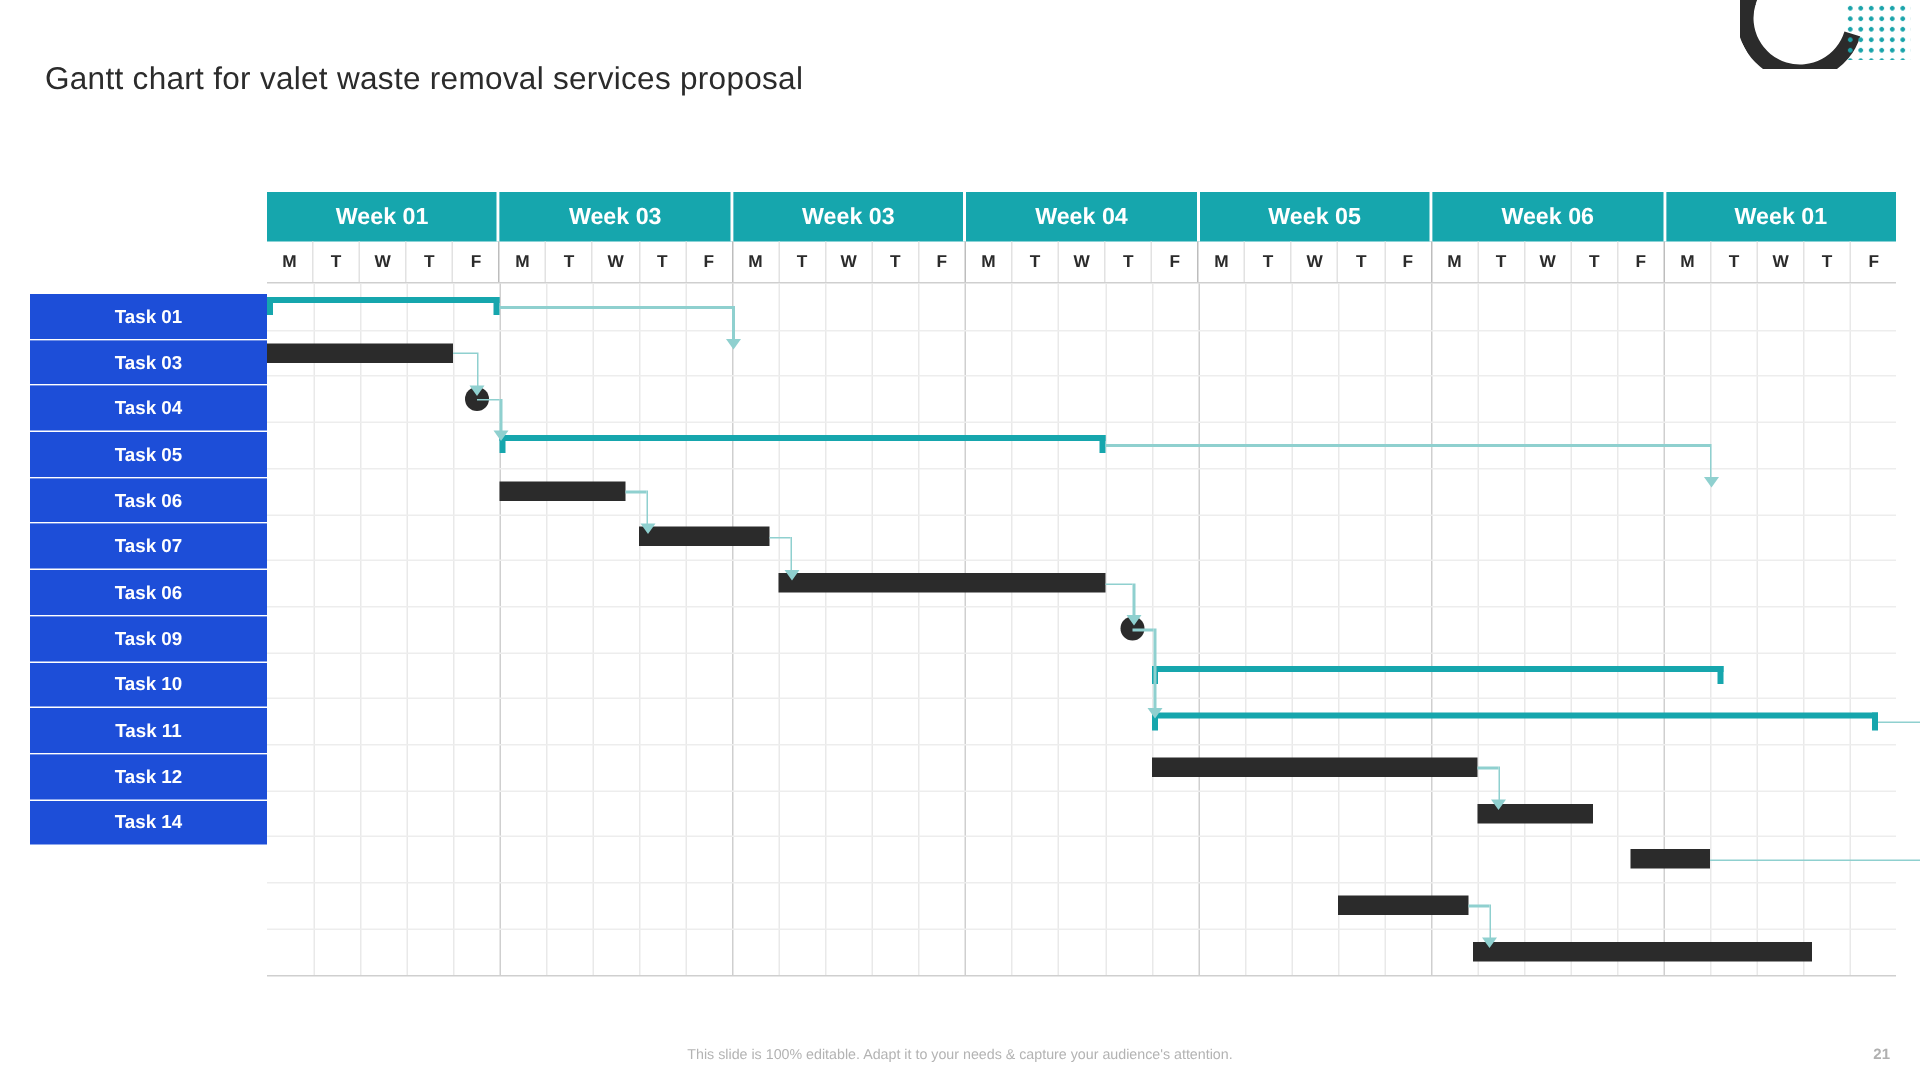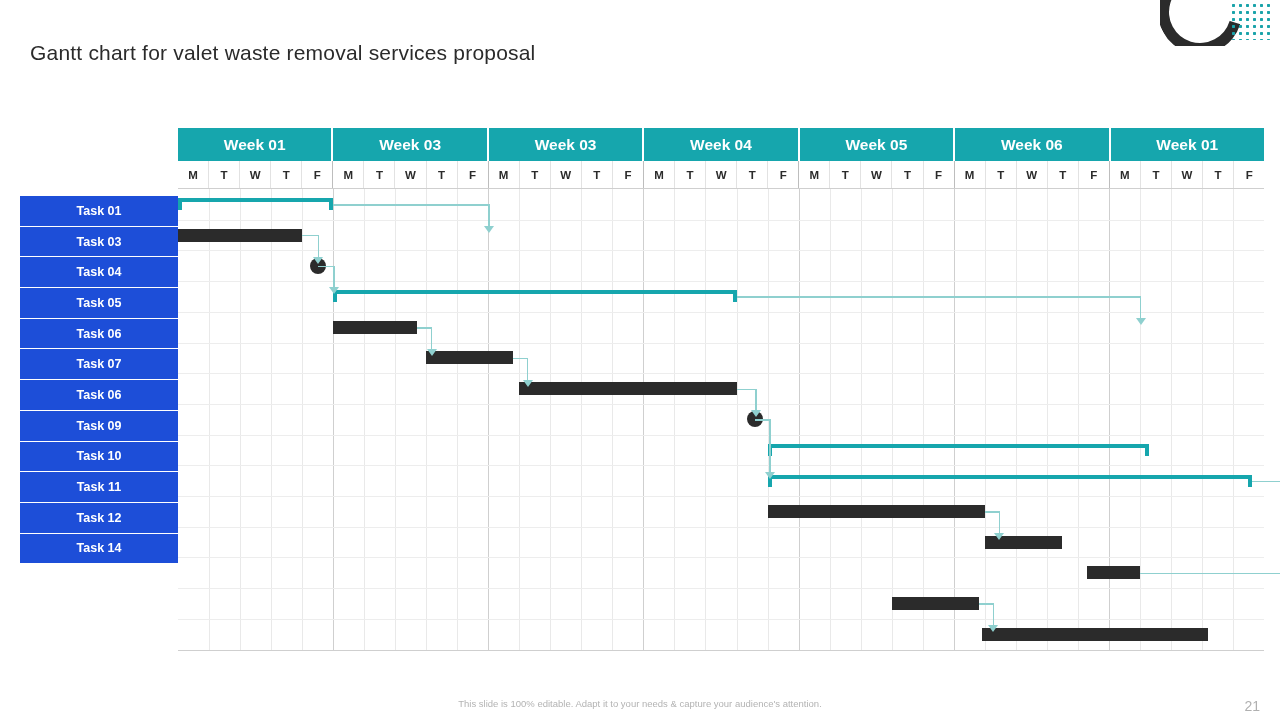--- a/index.html
+++ b/index.html
@@ -72,21 +72,21 @@
   .arrow{
     position:absolute;width:0;height:0;
     border-left:5px solid transparent;border-right:5px solid transparent;
     border-top:7px solid #8fd0cf;
   }
   
   .footer-note{
     position:absolute;left:0;right:0;top:698px;text-align:center;
     font-size:9.5px;color:#b3b3b3;
   }
-  .page-num{position:absolute;right:20px;top:698px;font-size:14px;color:#b0b0b0;}
+  .page-num{position:absolute;right:20px;top:698px;font-size:10px;color:#b0b0b0;font-weight:bold;}
 </style>
 </head>
 <body>
 
 <div class="corner-deco">
   <div class="corner-ring"></div>
   <div class="corner-dots"></div>
 </div>
 
 <h1 class="slide-title">Gantt chart for valet waste removal services proposal</h1>

